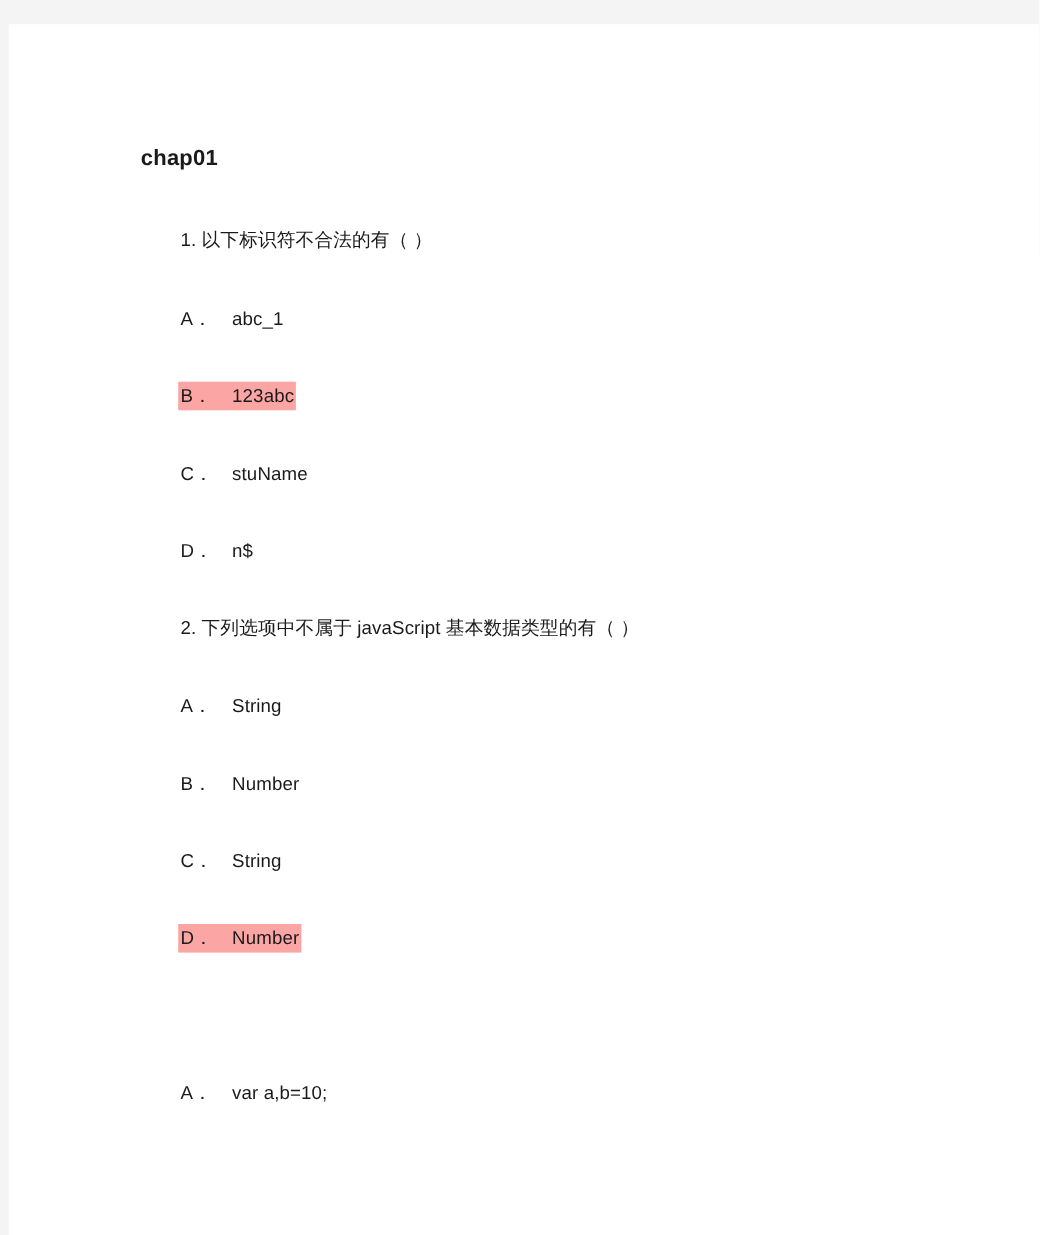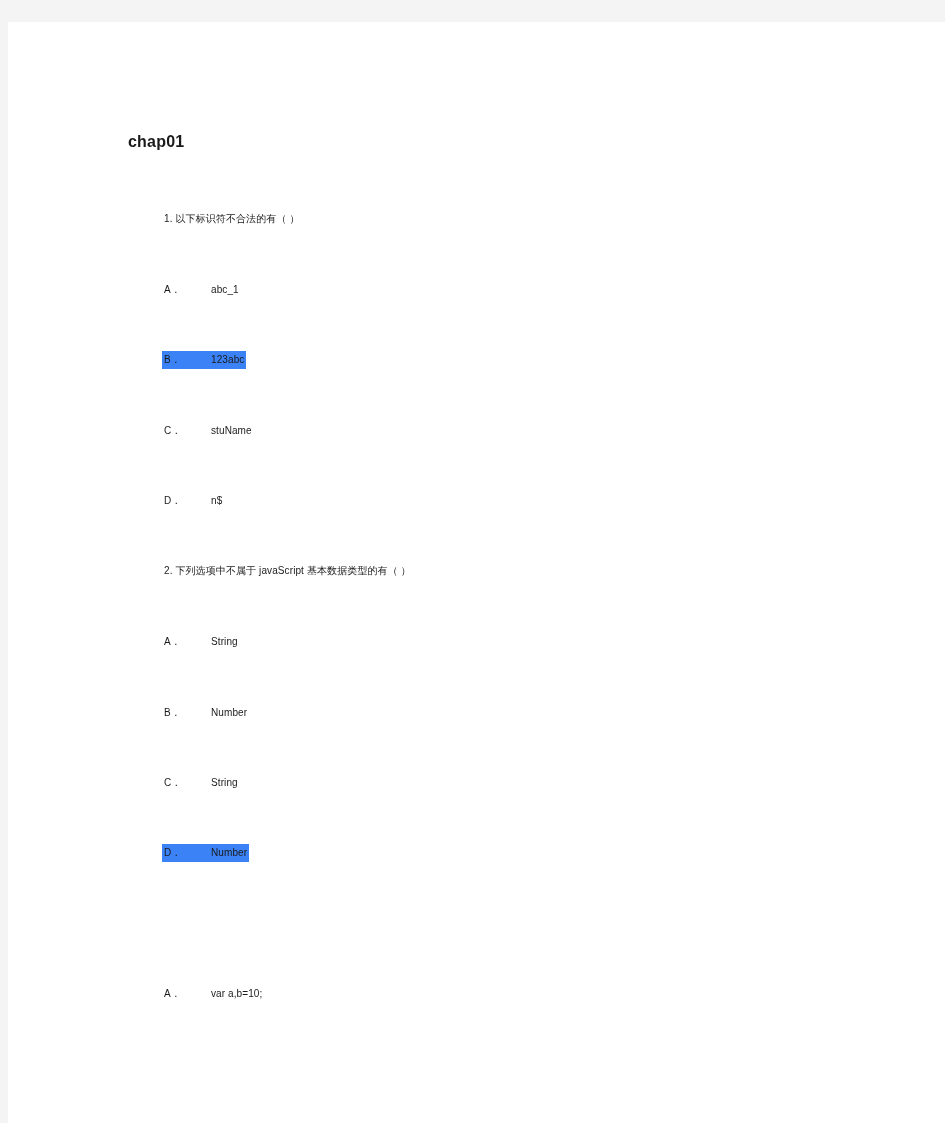--- a/index.html
+++ b/index.html
@@ -18,46 +18,46 @@
     left: 8px;
     top: 22px;
     width: 937px;
     height: 1101px;
     background: #ffffff;
   }
   .doc-title {
     position: absolute;
     left: 120px;
     top: 111px;
-    font-size: 16px;
+    font-size: 20px;
     font-weight: bold;
     color: #1a1a1a;
     letter-spacing: 0.2px;
     white-space: nowrap;
   }
   .line {
     position: absolute;
     left: 156px;
-    font-size: 10px;
+    font-size: 17px;
     color: #1a1a1a;
     white-space: nowrap;
     line-height: 22px;
   }
   .q-line {
     letter-spacing: 0.1px;
   }
   .opt-line {
     letter-spacing: 0.1px;
   }
   .opt-letter {
     display: inline-block;
     width: 47px;
   }
   .hl {
-    background: #3b82f6;
+    background: #fca5a5;
     padding: 3px 2px 4px 2px;
     margin: -3px -2px -4px -2px;
   }
 </style>
 </head>
 <body>
 
 <div id="page">
 
   <div class="doc-title">chap01</div>

